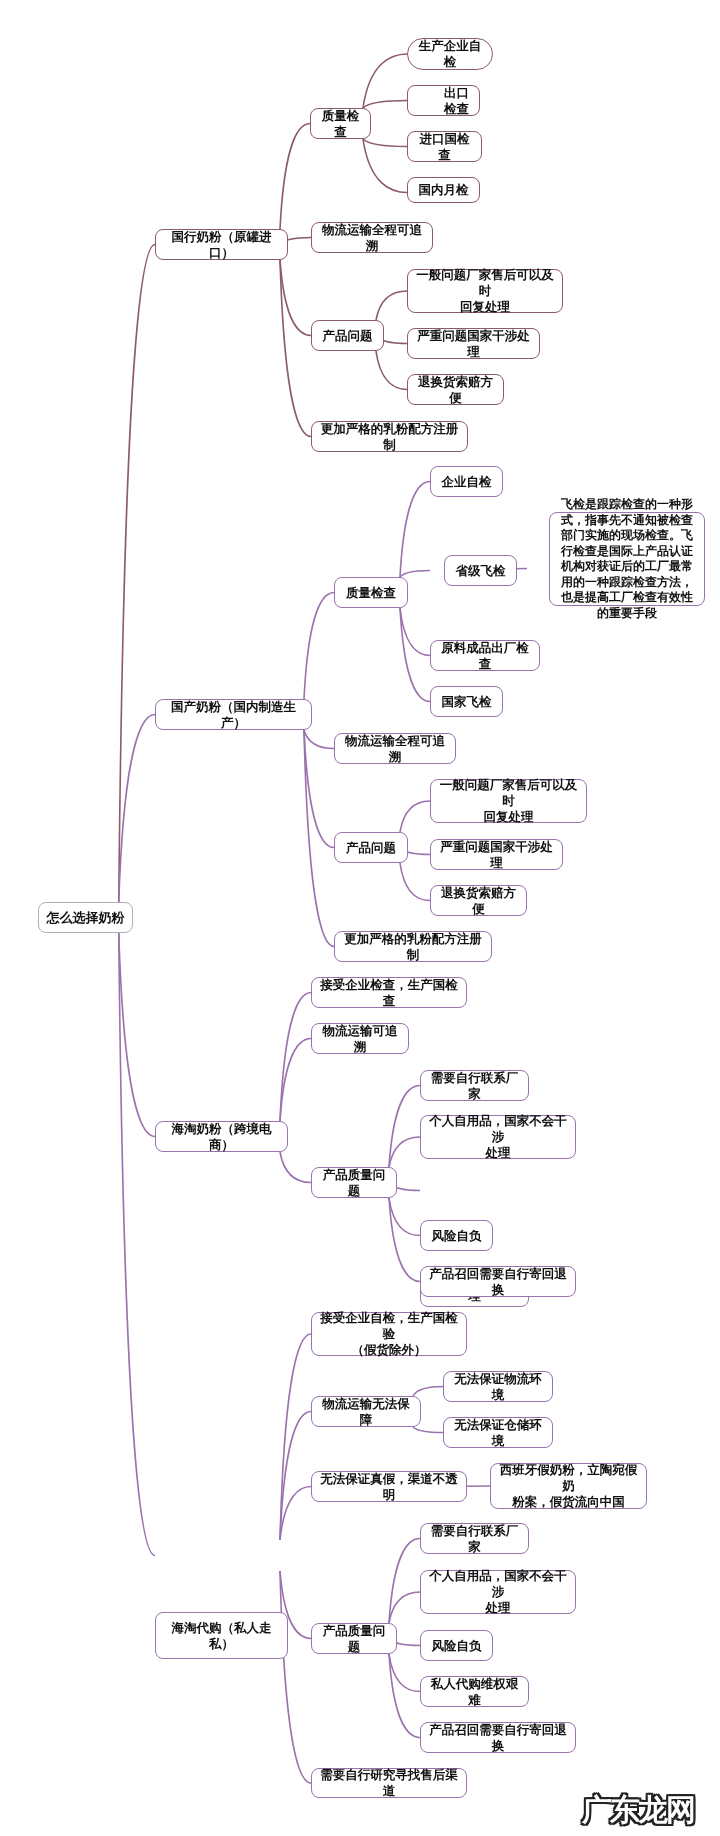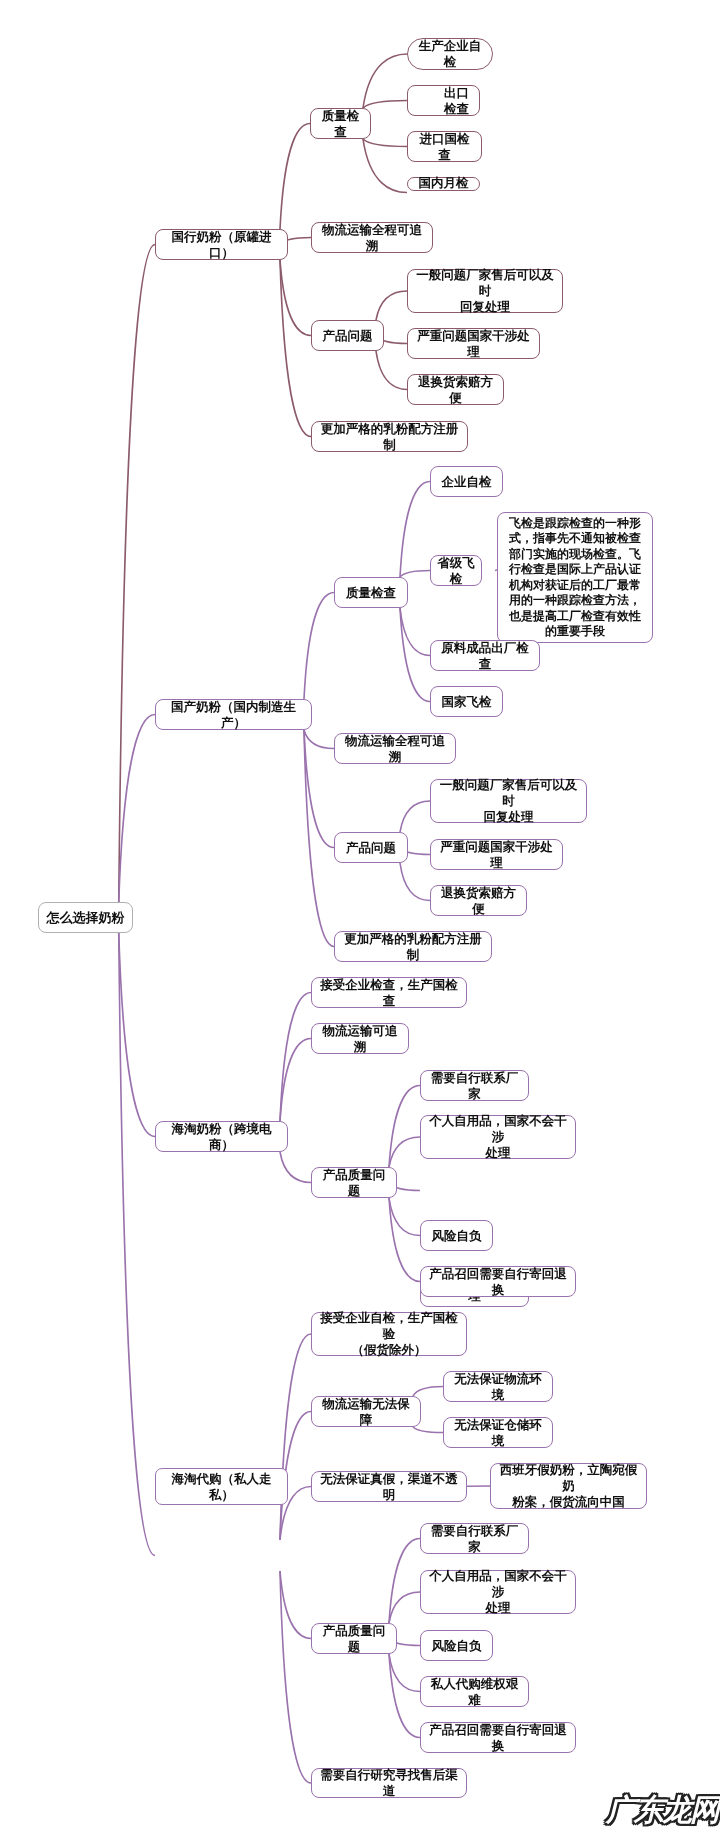--- a/index.html
+++ b/index.html
@@ -9,23 +9,23 @@
   svg.links { position: absolute; left: 0; top: 0; }
   .node { position: absolute; box-sizing: border-box; border: 1.6px solid #8b5a6b;
           border-radius: 8px; background: #fff; color: #111; font-size: 12.5px;
           font-weight: 600; display: flex; align-items: center; justify-content: center;
           text-align: center; line-height: 16px; padding: 2px 6px; cursor: pointer;
           white-space: pre-line; }
   .node.root { border-color: #b0b0b0; font-size: 13px; }
   .node.purple { border-color: #9a72ad; }
   .node.note { font-size: 12px; line-height: 15.5px; padding: 4px 8px; font-weight: 600; }
   .watermark { position: absolute; left: 582px; top: 1790px; font-size: 30px;
-               font-weight: 900; color: #fff; font-style: italic;
+               font-weight: 900; color: #fff; 
                text-shadow: -2px -2px 0 #222, 2px -2px 0 #222, -2px 2px 0 #222, 2px 2px 0 #222, 0 2px 0 #222, 2px 0 0 #222, -2px 0 0 #222, 0 -2px 0 #222;
-               letter-spacing: -2px; margin-left: 24px; }
+               letter-spacing: -2px; }
 </style>
 </head>
 <body>
 
 <div id="canvas">
   <svg class="links" id="links" width="720" height="1836">
       <path d="M118.75,902 C124.1875,343.125 142.3125,244.5 155,244.5" fill="none" stroke="#8b5a6b" stroke-width="1.6"></path>
       <path d="M280,229 C284.5,139.325 299.5,123.5 310,123.5" fill="none" stroke="#8b5a6b" stroke-width="1.6"></path>
       <path d="M363,108 C369.6,62.1 391.6,54 407,54" fill="none" stroke="#8b5a6b" stroke-width="1.6"></path>
       <path d="M363,108 C369.6,101.625 391.6,100.5 407,100.5" fill="none" stroke="#8b5a6b" stroke-width="1.6"></path>
@@ -74,53 +74,53 @@
       <path d="M389,1654 C393.65,1724.975 409.15,1737.5 420,1737.5" fill="none" stroke="#9a72ad" stroke-width="1.6"></path>
       <path d="M280,1571 C284.65,1751.2 300.15,1783 311,1783" fill="none" stroke="#9a72ad" stroke-width="1.6"></path>
     </svg>
   <div id="nodes">
       <div class="node root" style="left: 38px; top: 902px; width: 95px; height: 31px;">怎么选择奶粉</div>
       <div class="node " style="left: 155px; top: 229px; width: 133px; height: 31px;">国行奶粉（原罐进口）</div>
       <div class="node " style="left: 310px; top: 108px; width: 61px; height: 31px;">质量检查</div>
       <div class="node " style="left: 407px; top: 38px; width: 86px; height: 32px; border-radius: 16px;">生产企业自检</div>
       <div class="node " style="left: 407px; top: 85px; width: 73px; height: 31px; padding-left: 32px;">出口检查</div>
       <div class="node " style="left: 407px; top: 131px; width: 75px; height: 31px;">进口国检查</div>
-      <div class="node " style="left: 407px; top: 177px; width: 73px; height: 14px; font-family: Liberation Mono, monospace;">国内月检</div>
+      <div class="node " style="left: 407px; top: 177px; width: 73px; height: 26px;">国内月检</div>
       <div class="node " style="left: 311px; top: 222px; width: 122px; height: 31px;">物流运输全程可追溯</div>
       <div class="node " style="left: 311px; top: 320px; width: 73px; height: 31px;">产品问题</div>
       <div class="node " style="left: 407px; top: 269px; width: 156px; height: 44px;">一般问题厂家售后可以及时
 回复处理</div>
       <div class="node " style="left: 407px; top: 328px; width: 133px; height: 31px;">严重问题国家干涉处理</div>
       <div class="node " style="left: 407px; top: 374px; width: 97px; height: 31px;">退换货索赔方便</div>
       <div class="node " style="left: 311px; top: 421px; width: 157px; height: 31px;">更加严格的乳粉配方注册制</div>
       <div class="node purple" style="left: 155px; top: 699px; width: 157px; height: 31px;">国产奶粉（国内制造生产）</div>
       <div class="node purple" style="left: 334px; top: 577px; width: 74px; height: 31px;">质量检查</div>
       <div class="node purple" style="left: 430px; top: 466px; width: 73px; height: 31px;">企业自检</div>
-      <div class="node purple" style="left: 430px; top: 555px; width: 52px; height: 31px;">省级飞检</div>
-      <div class="node purple note" style="left: 497px; top: 512px; width: 156px; height: 131px;">飞检是跟踪检查的一种形式，指事先不通知被检查部门实施的现场检查。飞行检查是国际上产品认证机构对获证后的工厂最常用的一种跟踪检查方法，也是提高工厂检查有效性的重要手段</div>
+      <div class="node purple" style="left: 444px; top: 555px; width: 73px; height: 31px;">省级飞检</div>
+      <div class="node purple note" style="left: 549px; top: 512px; width: 156px; height: 94px;">飞检是跟踪检查的一种形式，指事先不通知被检查部门实施的现场检查。飞行检查是国际上产品认证机构对获证后的工厂最常用的一种跟踪检查方法，也是提高工厂检查有效性的重要手段</div>
       <div class="node purple" style="left: 430px; top: 640px; width: 110px; height: 31px;">原料成品出厂检查</div>
       <div class="node purple" style="left: 430px; top: 686px; width: 73px; height: 31px;">国家飞检</div>
       <div class="node purple" style="left: 334px; top: 733px; width: 122px; height: 31px;">物流运输全程可追溯</div>
       <div class="node purple" style="left: 334px; top: 832px; width: 74px; height: 31px;">产品问题</div>
       <div class="node purple" style="left: 430px; top: 779px; width: 157px; height: 44px;">一般问题厂家售后可以及时
 回复处理</div>
       <div class="node purple" style="left: 430px; top: 839px; width: 133px; height: 31px;">严重问题国家干涉处理</div>
       <div class="node purple" style="left: 430px; top: 885px; width: 97px; height: 31px;">退换货索赔方便</div>
       <div class="node purple" style="left: 334px; top: 931px; width: 158px; height: 31px;">更加严格的乳粉配方注册制</div>
       <div class="node purple" style="left: 155px; top: 1121px; width: 133px; height: 31px;">海淘奶粉（跨境电商）</div>
       <div class="node purple" style="left: 311px; top: 977px; width: 156px; height: 31px;">接受企业检查，生产国检查</div>
       <div class="node purple" style="left: 311px; top: 1023px; width: 98px; height: 31px;">物流运输可追溯</div>
       <div class="node purple" style="left: 311px; top: 1167px; width: 86px; height: 31px;">产品质量问题</div>
       <div class="node purple" style="left: 420px; top: 1070px; width: 109px; height: 31px;">需要自行联系厂家</div>
       <div class="node purple" style="left: 420px; top: 1115px; width: 156px; height: 44px;">个人自用品，国家不会干涉
 处理</div>
       <div class="node purple" style="left: 420px; top: 1225px; width: 109px; height: 38px; margin-top: 44px;">消协不会介入处理</div>
       <div class="node purple" style="left: 420px; top: 1220px; width: 73px; height: 31px;">风险自负</div>
       <div class="node purple" style="left: 420px; top: 1266px; width: 156px; height: 31px;">产品召回需要自行寄回退换</div>
-      <div class="node purple" style="left: 155px; top: 1468px; width: 133px; height: 37px; border-radius: 7px;">海淘代购（私人走私）</div>
+      <div class="node purple" style="left: 155px; top: 1612px; width: 133px; height: 47px;">海淘代购（私人走私）</div>
       <div class="node purple" style="left: 311px; top: 1312px; width: 156px; height: 44px;">接受企业自检，生产国检验
 （假货除外）</div>
       <div class="node purple" style="left: 311px; top: 1396px; width: 110px; height: 31px;">物流运输无法保障</div>
       <div class="node purple" style="left: 443px; top: 1371px; width: 110px; height: 31px;">无法保证物流环境</div>
       <div class="node purple" style="left: 443px; top: 1417px; width: 110px; height: 31px;">无法保证仓储环境</div>
       <div class="node purple" style="left: 311px; top: 1471px; width: 156px; height: 31px;">无法保证真假，渠道不透明</div>
       <div class="node purple" style="left: 490px; top: 1463px; width: 157px; height: 46px;">西班牙假奶粉，立陶宛假奶
 粉案，假货流向中国</div>
       <div class="node purple" style="left: 311px; top: 1623px; width: 86px; height: 31px;">产品质量问题</div>
       <div class="node purple" style="left: 420px; top: 1523px; width: 109px; height: 31px;">需要自行联系厂家</div>

